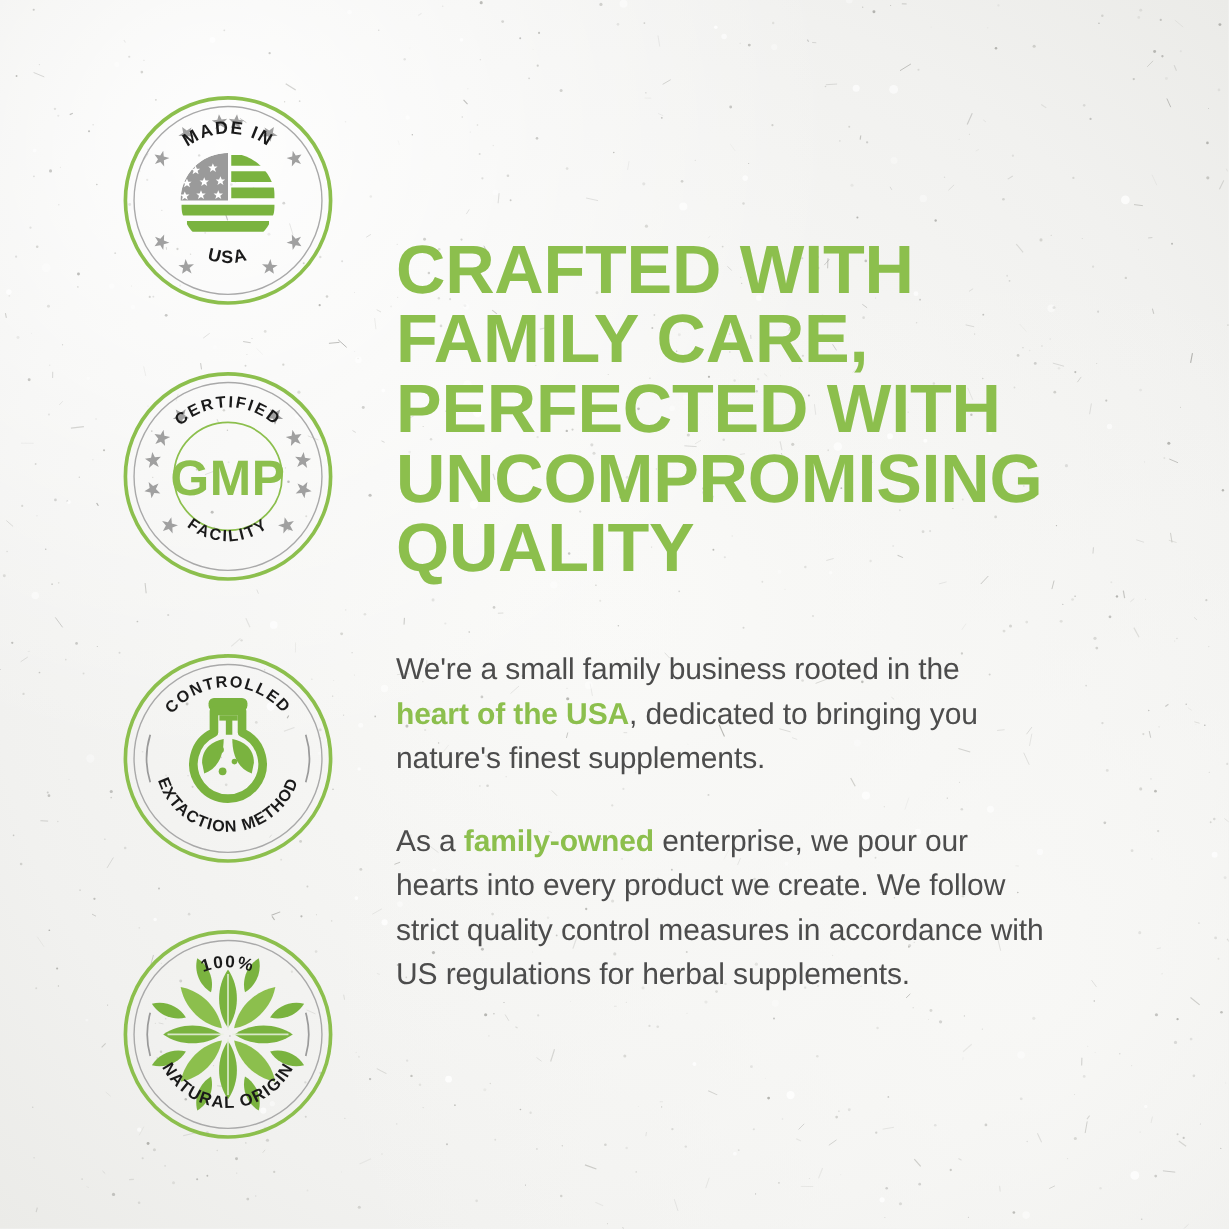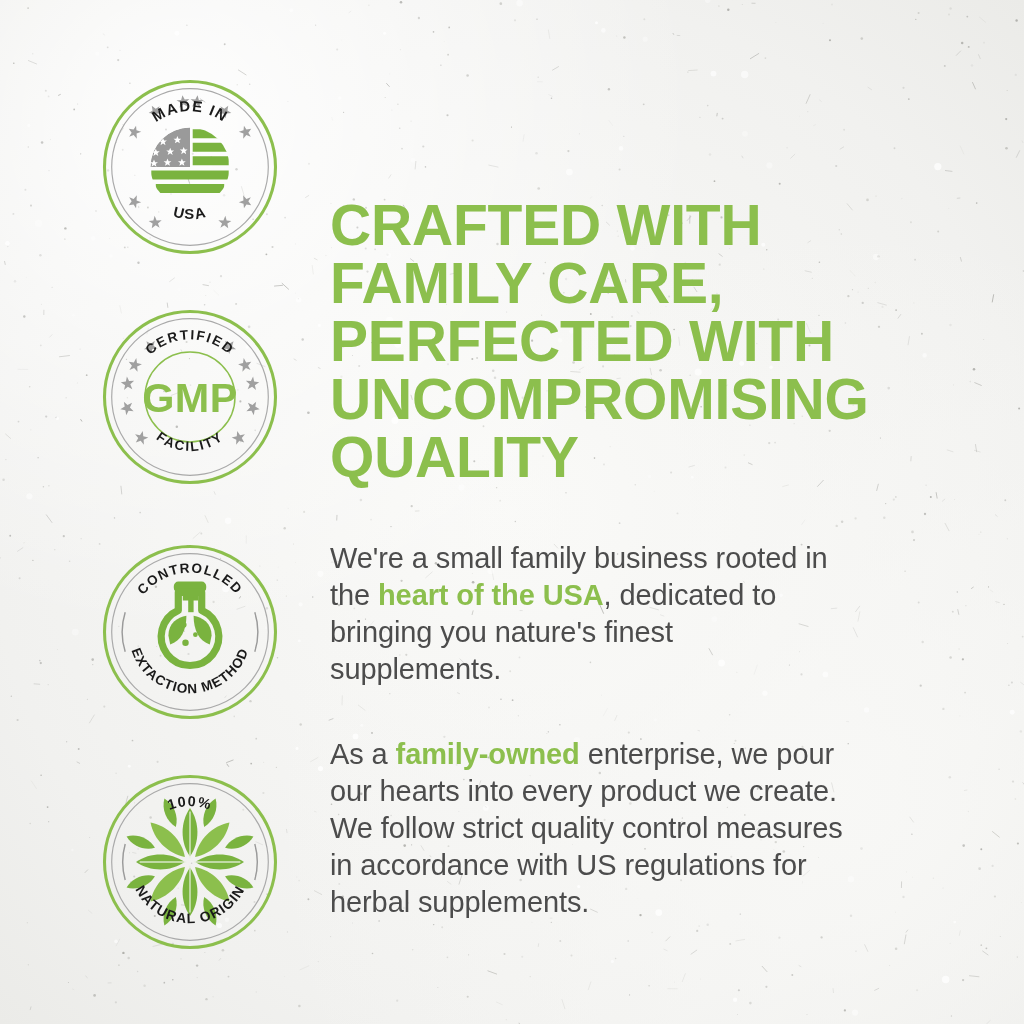--- a/index.html
+++ b/index.html
@@ -77,27 +77,27 @@
     max-width: 560px;
     text-transform: uppercase;
   }
 
   
   .body-para {
     margin: 0;
     color: #4c4c4c;
     font-family: "Liberation Sans", sans-serif;
     font-weight: 400;
-    font-size: 29px;
+    font-size: 25px;
     line-height: 37px;
     max-width: 520px;
     letter-spacing: -0.1px;
   }
   #para-1 { margin-top: 54px; }
-  #para-2 { margin-top: 48px; max-width: 540px; }
+  #para-2 { margin-top: 32px; max-width: 540px; }
   .hl {
     color: #8cbf4d;
     font-weight: 700;
   }
 </style>
 </head>
 <body>
 
 <div id="page">
   <svg id="speckles" viewBox="0 0 1024 1024" aria-hidden="true">

